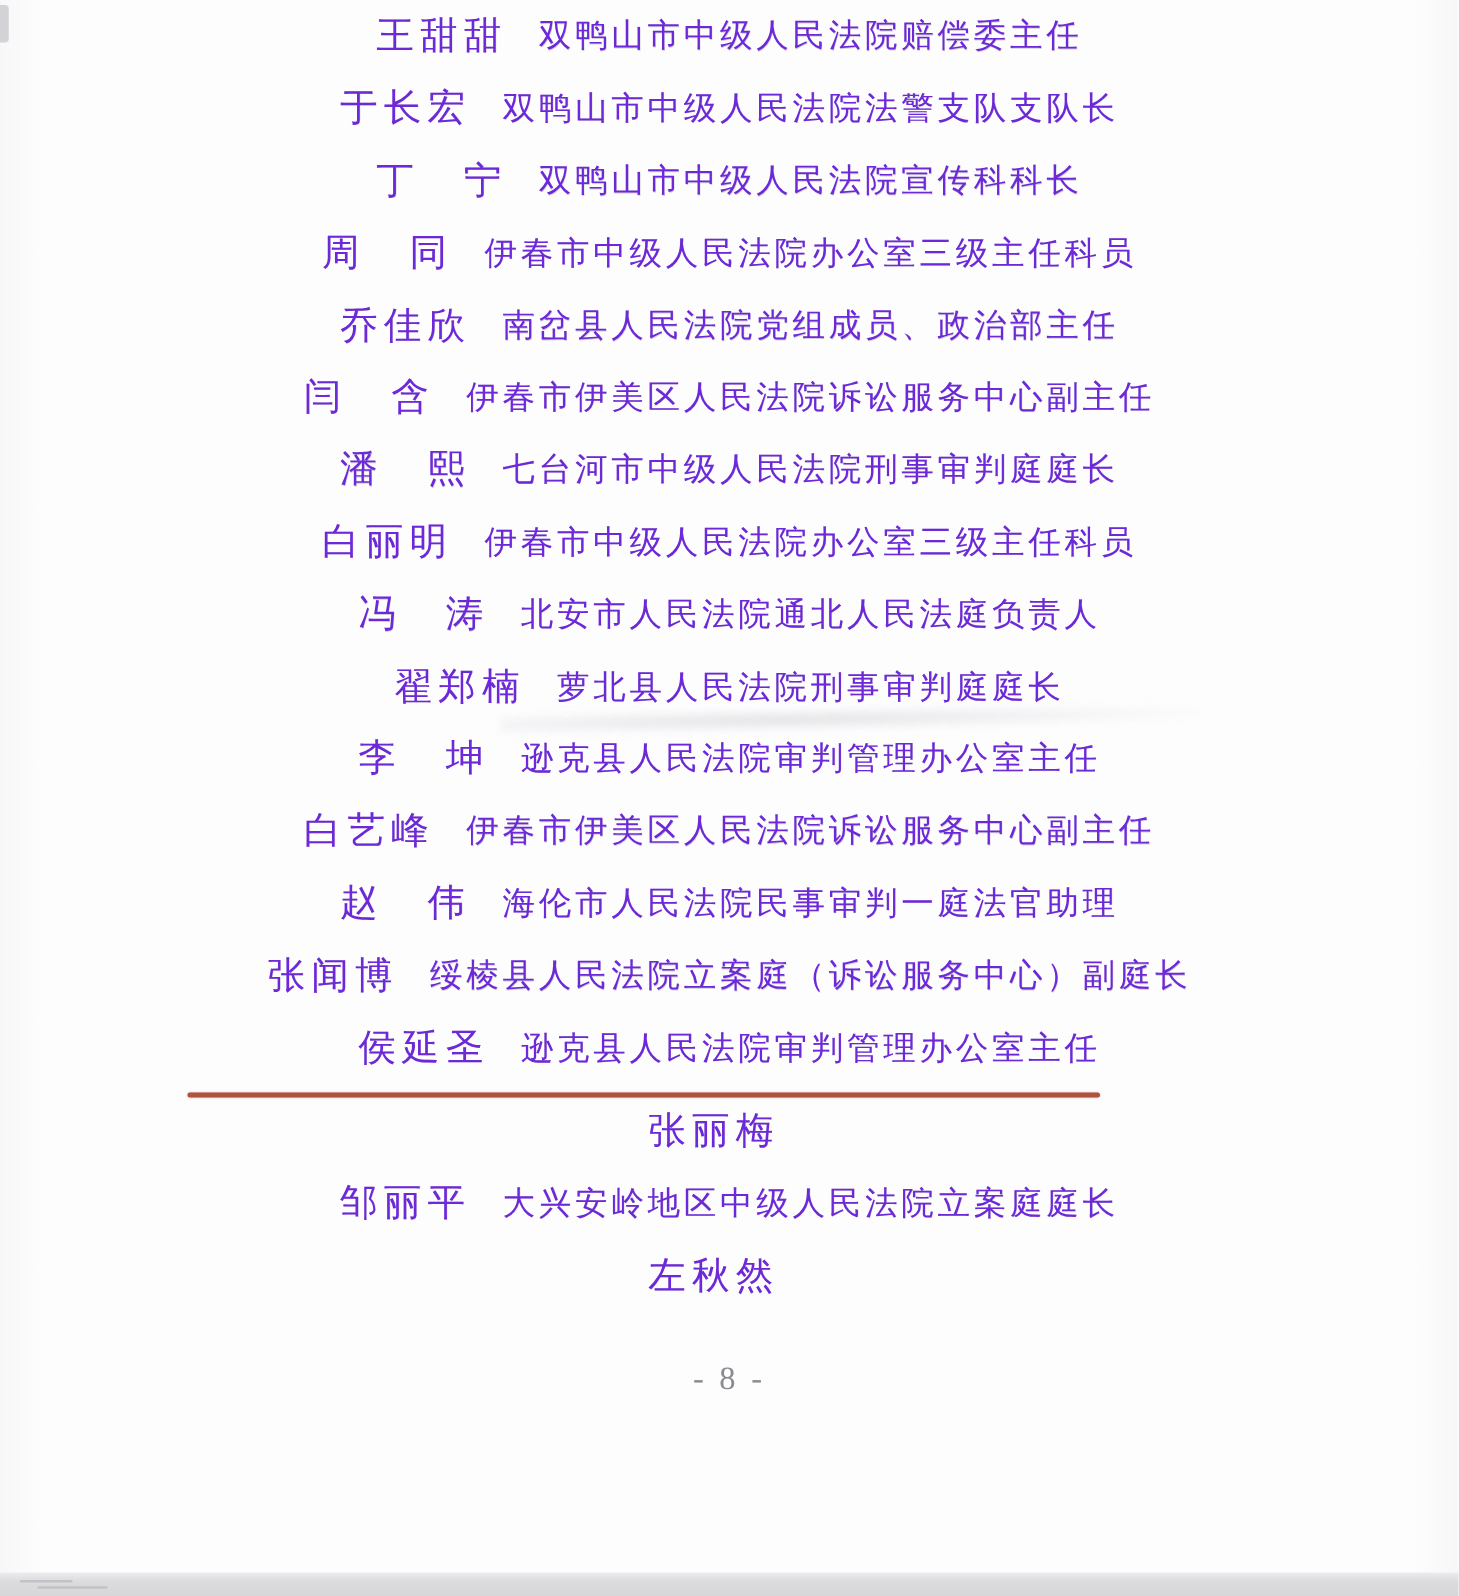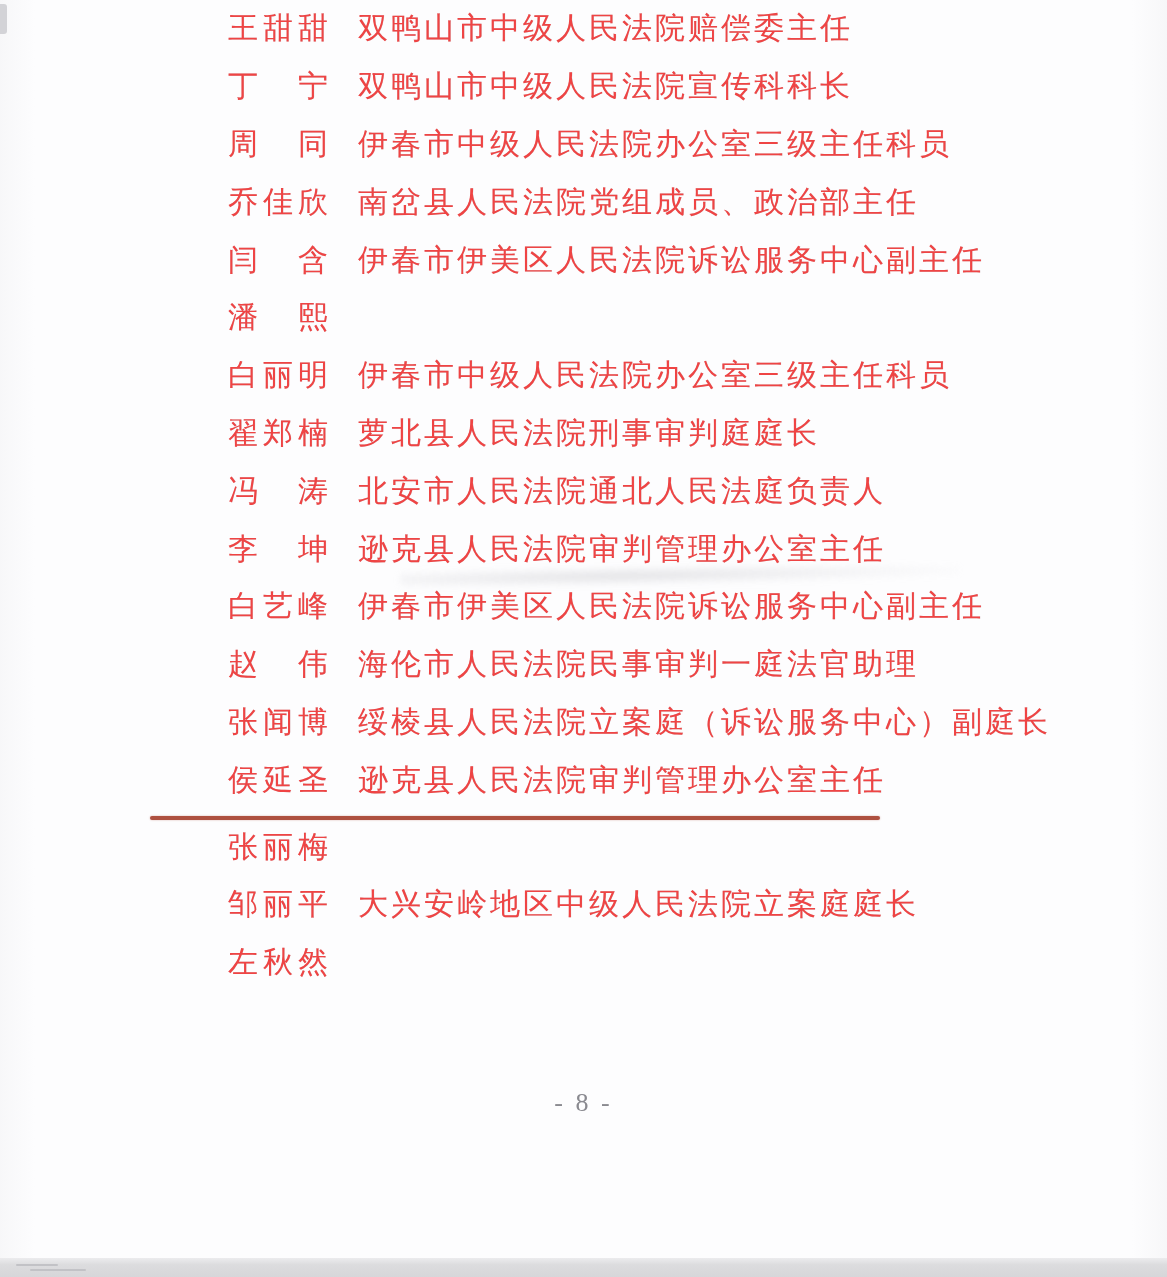--- a/index.html
+++ b/index.html
@@ -20,33 +20,33 @@
   }
   .rows {
     position: absolute;
     top: 0; left: 0; right: 0;
   }
   .row {
     position: relative;
     height: 57.8px;
     display: flex;
     align-items: center;
-    padding-left: 228px;
     box-sizing: border-box;
-    color: #ef4444;
+    color: #6d28d9;
     text-shadow: 0.3px 0.3px 0.4px rgba(130,130,136,0.35);
+    justify-content: center;
   }
   .name {
     flex: 0 0 130px;
     font-size: 30px;
     letter-spacing: 5px;
     white-space: pre;
   }
   .title {
-    font-size: 30px;
+    font-size: 26px;
     letter-spacing: 3px;
     white-space: nowrap;
   }
   .row.underlined { margin-bottom: 9px; }
   .red-underline {
     position: absolute;
     left: 150px;
     bottom: -11px;
     width: 730px;
     height: 4px;
@@ -99,49 +99,54 @@
 <body>
 
 <div class="doc">
 
   <div class="rows" id="rows">
       <div class="row">
       <span class="name">王甜甜</span>
       <span class="title">双鸭山市中级人民法院赔偿委主任</span>
     </div>
       <div class="row">
+      <span class="name">于长宏</span>
+      <span class="title">双鸭山市中级人民法院法警支队支队长</span>
+    </div>
+      <div class="row">
       <span class="name">丁　宁</span>
       <span class="title">双鸭山市中级人民法院宣传科科长</span>
     </div>
       <div class="row">
       <span class="name">周　同</span>
       <span class="title">伊春市中级人民法院办公室三级主任科员</span>
     </div>
       <div class="row">
       <span class="name">乔佳欣</span>
       <span class="title">南岔县人民法院党组成员、政治部主任</span>
     </div>
       <div class="row">
       <span class="name">闫　含</span>
       <span class="title">伊春市伊美区人民法院诉讼服务中心副主任</span>
     </div>
       <div class="row">
       <span class="name">潘　熙</span>
+      <span class="title">七台河市中级人民法院刑事审判庭庭长</span>
     </div>
       <div class="row">
       <span class="name">白丽明</span>
       <span class="title">伊春市中级人民法院办公室三级主任科员</span>
     </div>
       <div class="row">
+      <span class="name">冯　涛</span>
+      <span class="title">北安市人民法院通北人民法庭负责人</span>
+    </div>
+      <div class="row">
       <span class="name">翟郑楠</span>
       <span class="title">萝北县人民法院刑事审判庭庭长</span>
-    </div>
-      <div class="row">
-      <span class="name">冯　涛</span>
-      <span class="title">北安市人民法院通北人民法庭负责人</span>
     </div>
       <div class="row">
       <span class="name">李　坤</span>
       <span class="title">逊克县人民法院审判管理办公室主任</span>
     </div>
       <div class="row">
       <span class="name">白艺峰</span>
       <span class="title">伊春市伊美区人民法院诉讼服务中心副主任</span>
     </div>
       <div class="row">

